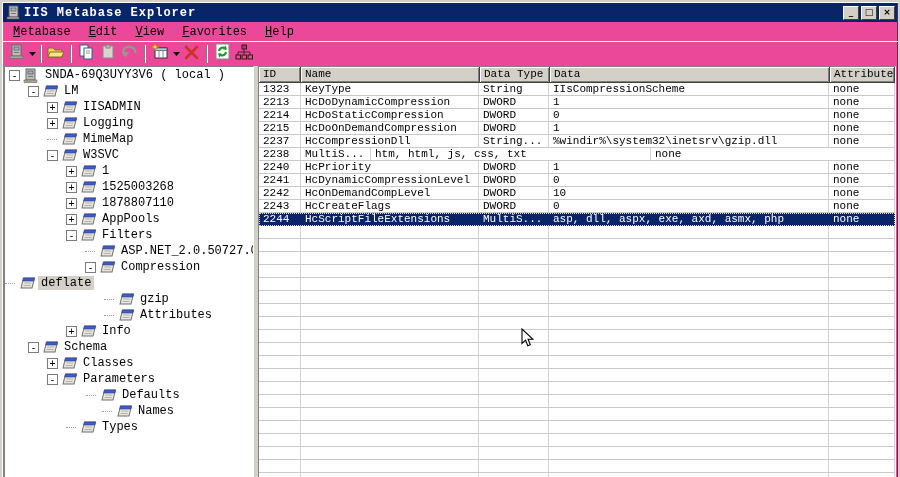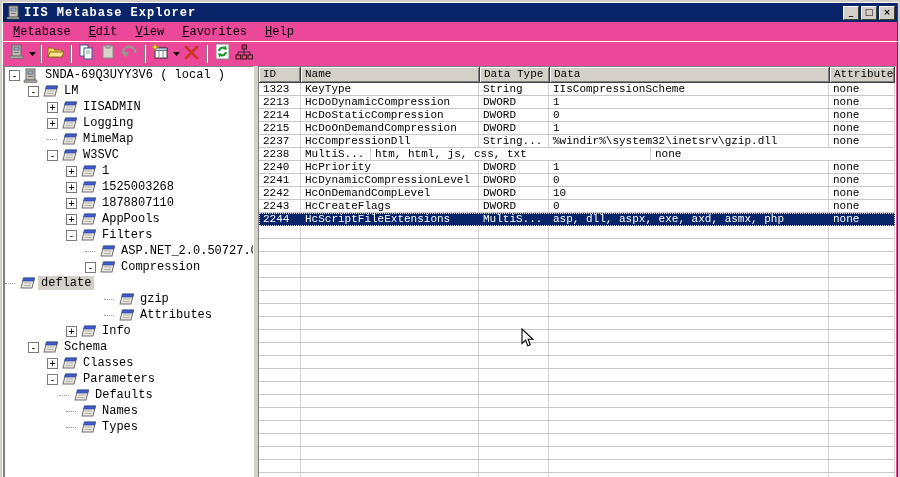--- a/index.html
+++ b/index.html
@@ -439,35 +439,35 @@
               <g transform="skewX(-14) translate(4,0)">
                 <rect x="2" y="2" width="11" height="10" fill="#e9e6df" stroke="#6f6f6f"></rect>
                 <rect x="2" y="2" width="11" height="3" fill="#3d5cc8" stroke="#30449a" stroke-width="0.6"></rect>
                 <line x1="4" y1="7" x2="11" y2="7" stroke="#b5b1a8"></line>
                 <line x1="4" y1="9.5" x2="11" y2="9.5" stroke="#b5b1a8"></line>
               </g>
             </svg>
           </span>
           <span class="tlabel">Parameters</span>
         </div>
-        <div class="tree-row" style="padding-left: 54px;">
+        <div class="tree-row" style="padding-left: 81px;">
           <span class="stub"></span>
           <span class="nicon">
             <svg width="17" height="14" viewBox="0 0 17 14">
               <g transform="skewX(-14) translate(4,0)">
                 <rect x="2" y="2" width="11" height="10" fill="#e9e6df" stroke="#6f6f6f"></rect>
                 <rect x="2" y="2" width="11" height="3" fill="#3d5cc8" stroke="#30449a" stroke-width="0.6"></rect>
                 <line x1="4" y1="7" x2="11" y2="7" stroke="#b5b1a8"></line>
                 <line x1="4" y1="9.5" x2="11" y2="9.5" stroke="#b5b1a8"></line>
               </g>
             </svg>
           </span>
           <span class="tlabel">Defaults</span>
         </div>
-        <div class="tree-row" style="padding-left: 61px;">
+        <div class="tree-row" style="padding-left: 97px;">
           <span class="stub"></span>
           <span class="nicon">
             <svg width="17" height="14" viewBox="0 0 17 14">
               <g transform="skewX(-14) translate(4,0)">
                 <rect x="2" y="2" width="11" height="10" fill="#e9e6df" stroke="#6f6f6f"></rect>
                 <rect x="2" y="2" width="11" height="3" fill="#3d5cc8" stroke="#30449a" stroke-width="0.6"></rect>
                 <line x1="4" y1="7" x2="11" y2="7" stroke="#b5b1a8"></line>
                 <line x1="4" y1="9.5" x2="11" y2="9.5" stroke="#b5b1a8"></line>
               </g>
             </svg>

